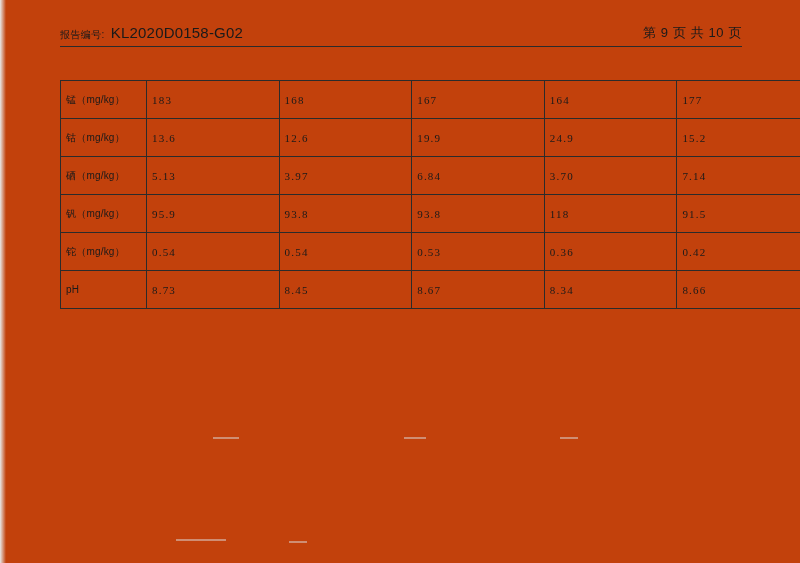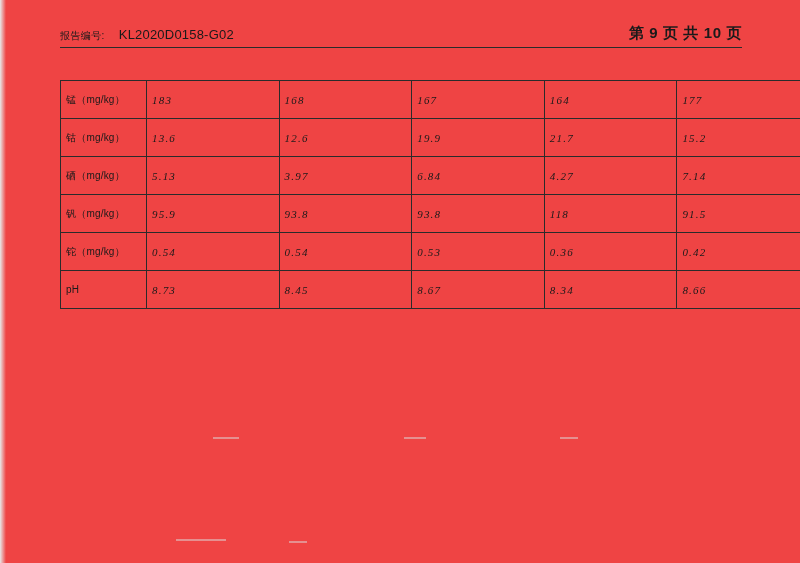--- a/index.html
+++ b/index.html
@@ -11,21 +11,21 @@
     height: 563px;
     background: #ffffff;
     font-family: "Liberation Sans", sans-serif;
     color: #1a1a1a;
     overflow: hidden;
   }
   .page {
     position: relative;
     width: 800px;
     height: 563px;
-    background: #ef4444;
+    background: #c2410c;
   }
   
   .header {
     position: absolute;
     left: 60px;
     top: 24px;
     width: 682px;
     display: flex;
     justify-content: space-between;
     align-items: flex-end;
@@ -36,30 +36,29 @@
   .report-no {
     display: flex;
     align-items: baseline;
     white-space: nowrap;
   }
   .report-no .label {
     font-size: 10px;
     letter-spacing: 0.4px;
   }
   .report-no .value {
-    font-size: 13px;
+    font-size: 15px;
     letter-spacing: 0.2px;
-    margin-left: 14px;
+    margin-left: 6px;
     text-align: right;
   }
   .page-no {
-    font-size: 15px;
+    font-size: 13px;
     letter-spacing: 0.6px;
     white-space: nowrap;
-    font-weight: bold;
   }
   
   .data-table {
     position: absolute;
     left: 60px;
     top: 80px;
     width: 683px;
     border-collapse: collapse;
     table-layout: fixed;
   }
@@ -74,21 +73,20 @@
   .data-table td.param {
     width: 75px;
     font-size: 10px;
     letter-spacing: 0.2px;
   }
   .data-table td.val {
     width: 121.6px;
     font-family: "Liberation Serif", serif;
     font-size: 11px;
     letter-spacing: 1.2px;
-    font-style: italic;
   }
   
   .smudge {
     position: absolute;
     background: #dcdcdc;
     opacity: 0.5;
   }
   .smudge.s1 { left: 213px; top: 437px; width: 26px; height: 2px; }
   .smudge.s2 { left: 404px; top: 437px; width: 22px; height: 2px; }
   .smudge.s3 { left: 560px; top: 437px; width: 18px; height: 2px; }
@@ -124,29 +122,29 @@
         <td class="val">168</td>
         <td class="val">167</td>
         <td class="val">164</td>
         <td class="val">177</td>
       </tr>
       <tr>
         <td class="param">钴（mg/kg）</td>
         <td class="val">13.6</td>
         <td class="val">12.6</td>
         <td class="val">19.9</td>
-        <td class="val">21.7</td>
+        <td class="val">24.9</td>
         <td class="val">15.2</td>
       </tr>
       <tr>
         <td class="param">硒（mg/kg）</td>
         <td class="val">5.13</td>
         <td class="val">3.97</td>
         <td class="val">6.84</td>
-        <td class="val">4.27</td>
+        <td class="val">3.70</td>
         <td class="val">7.14</td>
       </tr>
       <tr>
         <td class="param">钒（mg/kg）</td>
         <td class="val">95.9</td>
         <td class="val">93.8</td>
         <td class="val">93.8</td>
         <td class="val">118</td>
         <td class="val">91.5</td>
       </tr>

